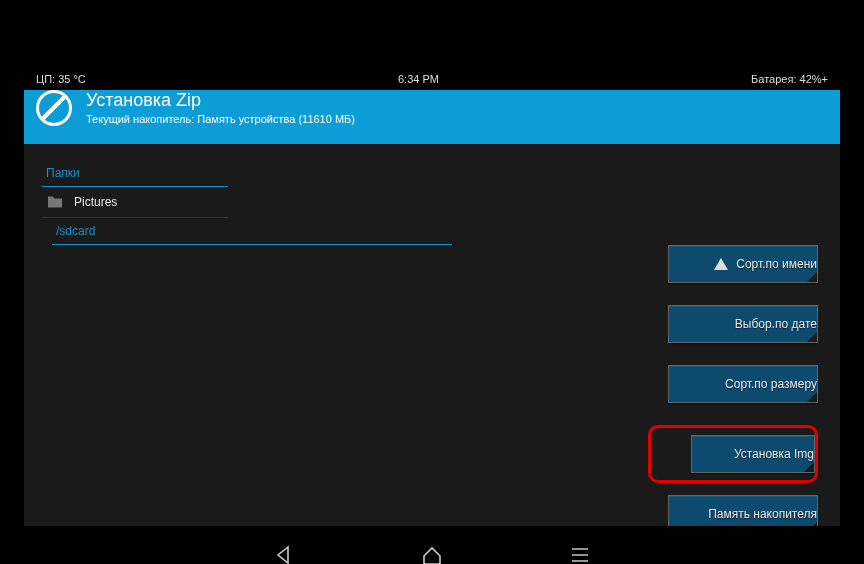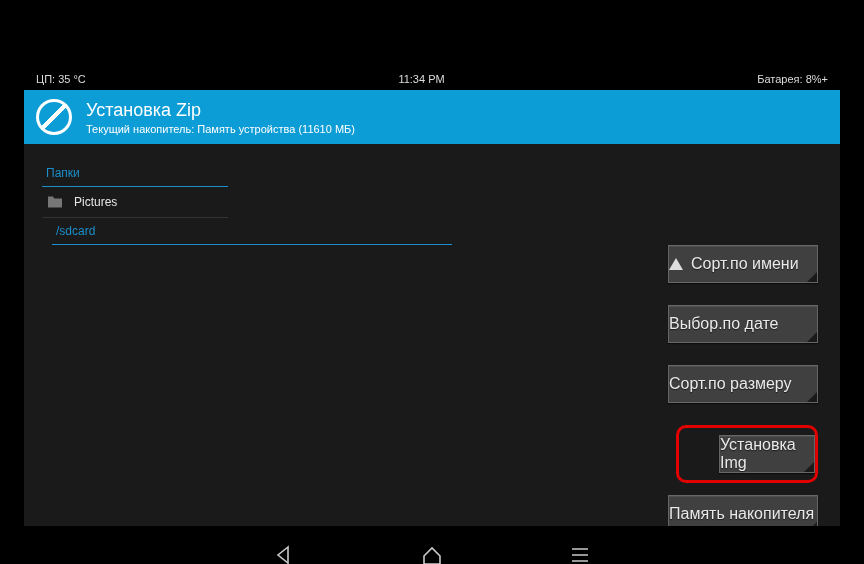--- a/index.html
+++ b/index.html
@@ -2,61 +2,61 @@
 <html><head>
 <meta charset="utf-8">
 <style>
 * { margin: 0; padding: 0; box-sizing: border-box; }
 body { background: #000; font-family: Arial, sans-serif; width: 864px; height: 564px; overflow: hidden; position: relative; }
 
 .frame { position: absolute; top: 32px; left: 24px; width: 816px; height: 516px; background: #1a1a1a; margin-top: 36px; }
 
 .statusbar { height: 22px; background: #000; display: flex; justify-content: space-between; align-items: center; padding: 0 12px; color: #ddd; font-size: 11px; }
 
-.header { height: 54px; background: #0d9dd6; display: flex; align-items: center; padding: 0 12px; }
+.header { height: 54px; background: #0d9dd6; display: flex; padding: 0 12px; }
 .twrp-logo { width: 36px; height: 36px; border-radius: 50%; background: #fff; position: relative; margin-right: 14px; flex-shrink: 0; }
 .twrp-logo::before { content: ""; position: absolute; inset: 3px; border-radius: 50%; background: linear-gradient(135deg, #0d9dd6 0%, #0d9dd6 45%, #fff 45%, #fff 55%, #0d9dd6 55%, #0d9dd6 100%); }
 .header-text { color: #fff; }
 .header-title { font-size: 18px; font-weight: 400; }
 .header-sub { font-size: 11px; margin-top: 2px; }
 
 .content { display: flex; padding: 16px 18px 0 18px; height: 382px; flex-direction: column; }
 
 .col-folders { width: 186px; }
 .col-files { width: 400px; margin-left: 10px; }
 .col-buttons { flex: 1; display: flex; flex-direction: column; align-items: flex-end; padding-right: 4px; }
 
 .col-header { color: #1a8fc9; font-size: 12px; border-bottom: 1px solid #1a8fc9; padding: 6px 4px; }
 
 .folder-row { display: flex; align-items: center; padding: 8px 4px; border-bottom: 1px solid #333; color: #e5e5e5; font-size: 12px; cursor: pointer; }
 .folder-icon { width: 18px; height: 14px; margin-right: 10px; }
 .folder-icon svg { display: block; }
 
-.btn { width: 150px; height: 38px; margin-bottom: 22px; background: #404040; border: 1px solid #666; color: #eaeaea; font-size: 16px; display: flex; align-items: center; justify-content: flex-start; position: relative; cursor: pointer; text-shadow: 0 1px 1px rgba(0,0,0,0.6); box-shadow: inset 0 1px 0 rgba(255,255,255,0.08), 0 1px 1px rgba(0,0,0,0.5); }
+.btn { width: 150px; height: 38px; margin-bottom: 22px; background: #0c4a6e; border: 1px solid #666; color: #eaeaea; font-size: 12px; display: flex; align-items: center; justify-content: flex-end; position: relative; cursor: pointer; text-shadow: 0 1px 1px rgba(0,0,0,0.6); box-shadow: inset 0 1px 0 rgba(255,255,255,0.08), 0 1px 1px rgba(0,0,0,0.5); }
 .btn::after { content: ""; position: absolute; right: 0; bottom: 0; width: 0; height: 0; border-style: solid; border-width: 0 0 10px 10px; border-color: transparent transparent #1a1a1a transparent; }
 .btn .tri { margin-right: 8px; display: inline-flex; }
 
 .spacer { flex: 1; }
 
-.highlight { position: relative; width: 142px; height: 58px; border: 3px solid #e20000; border-radius: 10px; display: flex; align-items: center; justify-content: center; margin-bottom: 12px; padding-left: 40px; }
+.highlight { position: relative; width: 170px; height: 58px; border: 3px solid #e20000; border-radius: 10px; display: flex; align-items: center; justify-content: center; margin-bottom: 12px; padding-left: 40px; }
 .highlight .btn { margin-bottom: 0; }
 
 .navbar { position: absolute; left: 0; right: 0; bottom: 0; height: 58px; background: #000; display: flex; justify-content: center; align-items: center; gap: 126px; }
 .nav-icon { width: 22px; height: 22px; color: #c9c9c9; display: flex; align-items: center; justify-content: center; cursor: pointer; }
 .nav-icon svg { display: block; }
 </style>
 </head>
 <body>
 
 <div class="frame">
 
   <div class="statusbar">
     <span>ЦП: 35 °C</span>
-    <span>11:34 PM</span>
-    <span>Батарея: 8%+</span>
+    <span>6:34 PM</span>
+    <span>Батарея: 42%+</span>
   </div>
 
   <div class="header">
     <div class="twrp-logo"></div>
     <div class="header-text">
       <div class="header-title">Установка Zip</div>
       <div class="header-sub">Текущий накопитель: Память устройства (11610 МБ)</div>
     </div>
   </div>
 

